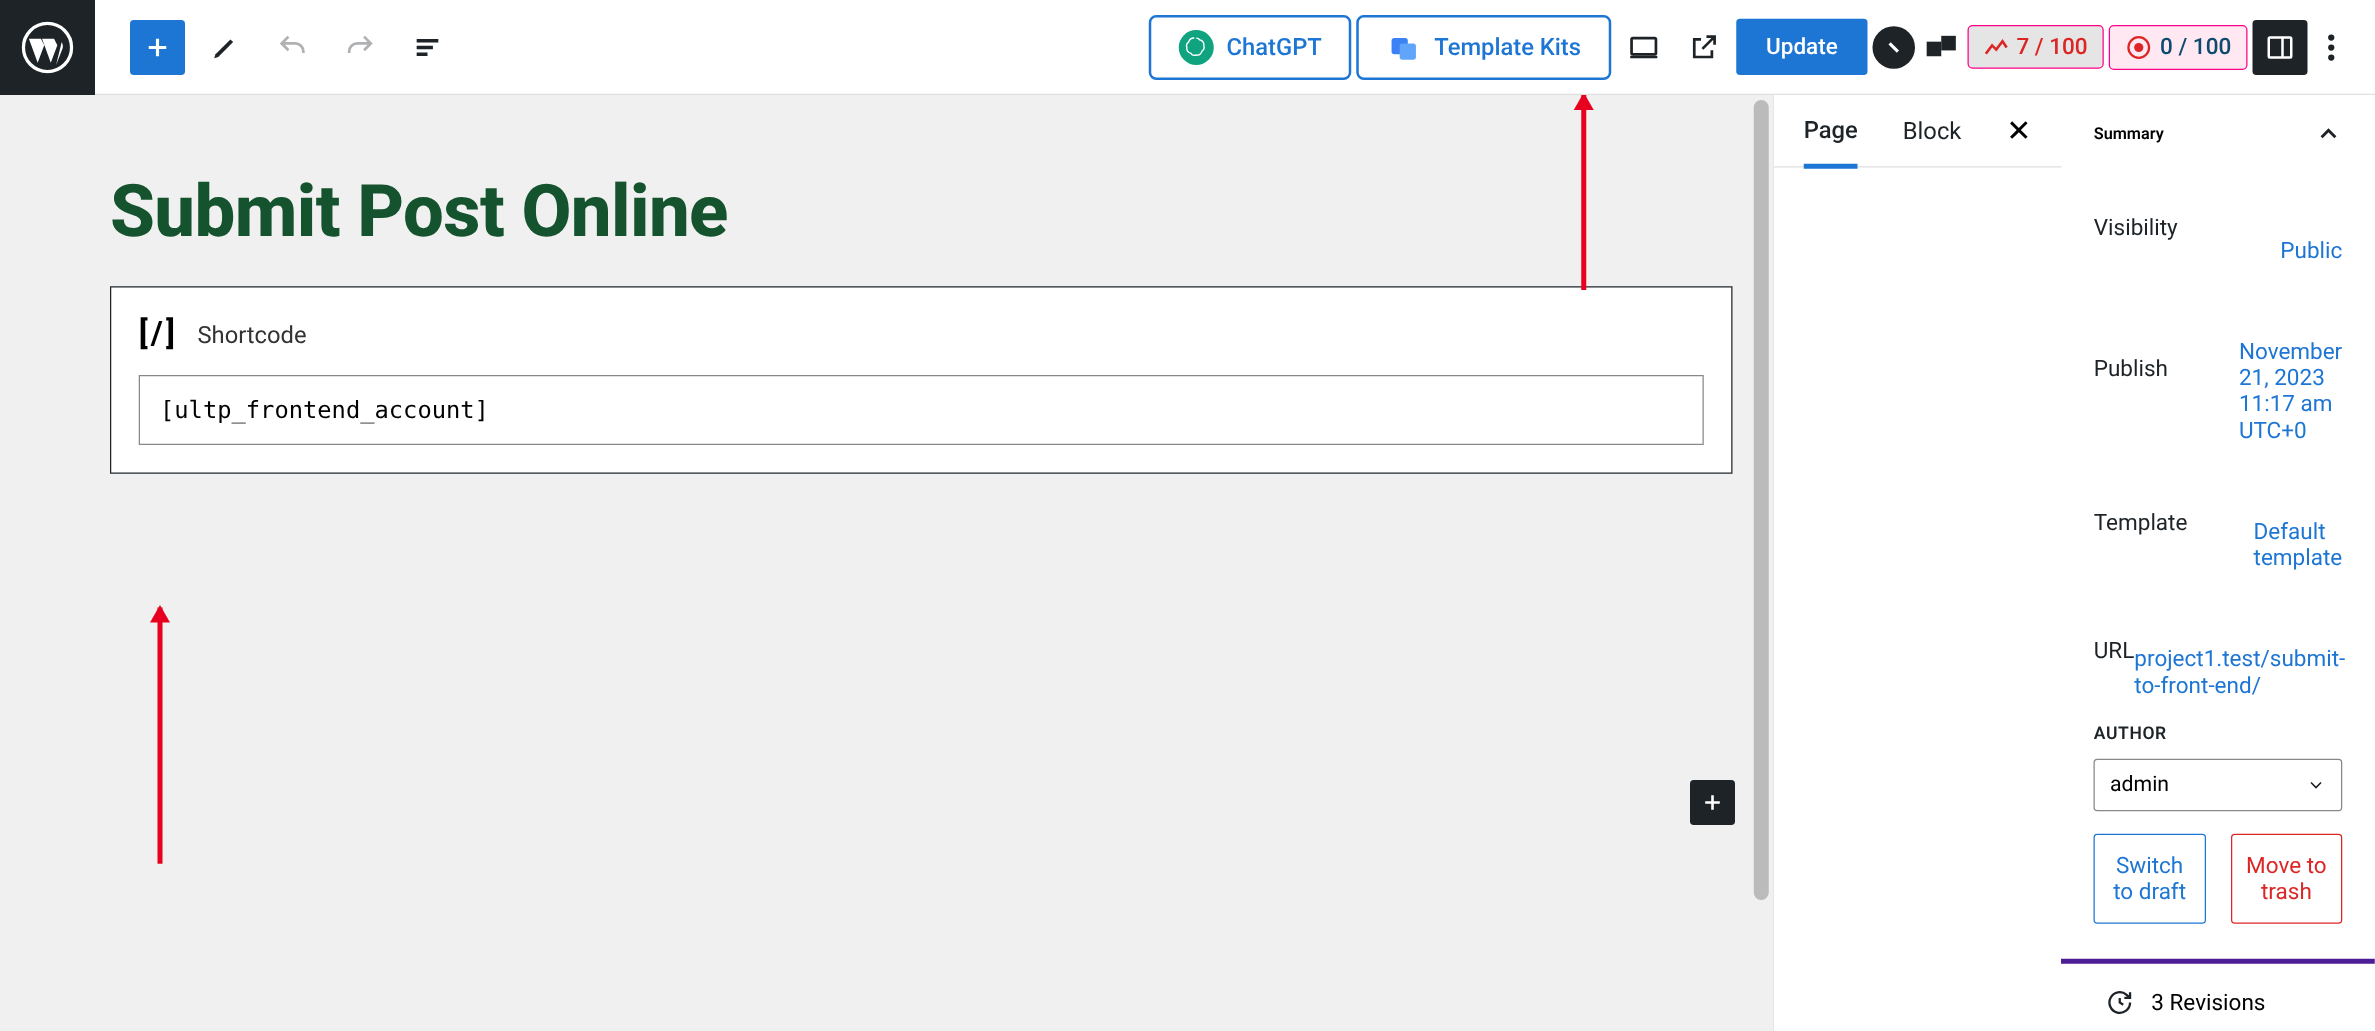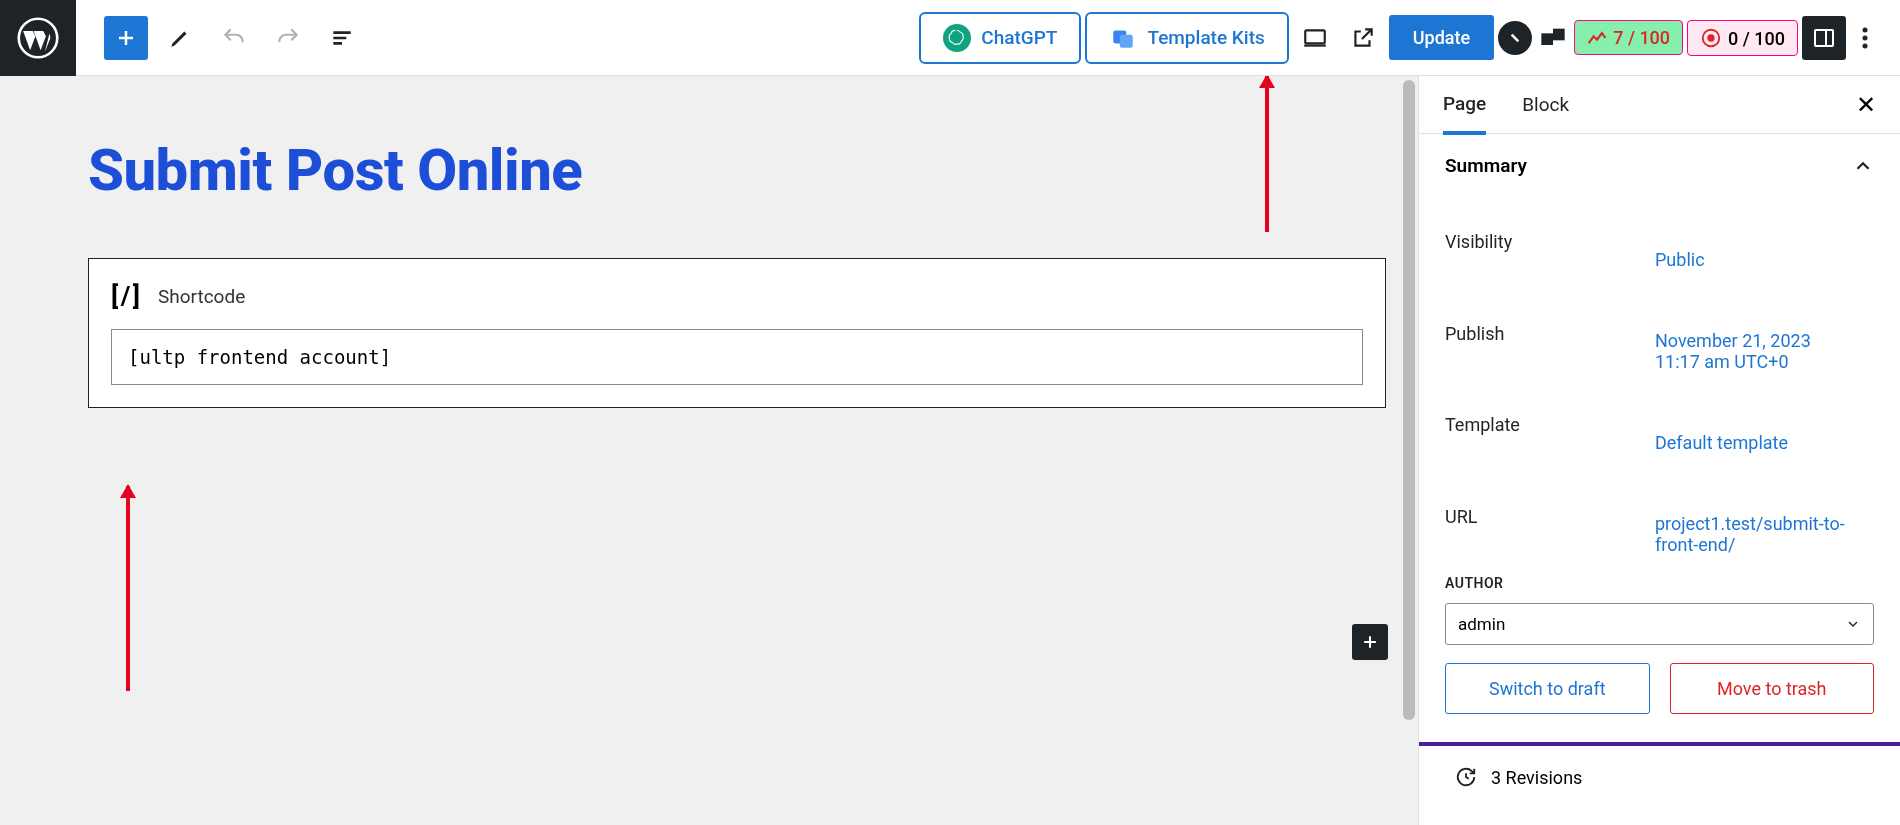--- a/index.html
+++ b/index.html
@@ -14,55 +14,55 @@
 .icon-btn { width: 44px; height: 44px; display: flex; align-items: center; justify-content: center; cursor: pointer; }
 .icon-btn svg { width: 26px; height: 26px; }
 .disabled svg { opacity: 0.35; }
 
 .toolbar-right { margin-left: auto; display: flex; align-items: center; gap: 4px; padding-right: 20px; }
 .pill-btn { display: flex; align-items: center; gap: 10px; padding: 10px 22px; border: 2px solid #1e76d4; border-radius: 6px; color: #1e76d4; font-size: 19px; font-weight: 500; cursor: pointer; }
 .chatgpt-icon { width: 28px; height: 28px; background: #10a37f; border-radius: 50%; display: flex; align-items: center; justify-content: center; }
 .tk-icon { width: 28px; height: 28px; display: flex; align-items: center; justify-content: center; }
 .update-btn { background: #1e76d4; color: #fff; padding: 12px 24px; border: none; font-size: 18px; font-weight: 500; border-radius: 3px; cursor: pointer; }
 .badge { display: flex; align-items: center; gap: 6px; padding: 6px 12px; border: 1px solid; border-radius: 4px; font-size: 18px; font-weight: 500; }
-.badge.red { border-color: #f08; background: #86efac; color: #dc2626; }
-.badge.pink { border-color: #f08; background: #ffe8f1; color: #000000; align-items: flex-end; }
+.badge.red { border-color: #f08; background: #e5e5e5; color: #dc2626; }
+.badge.pink { border-color: #f08; background: #ffe8f1; color: #0c4a6e; }
 .circle-icon { width: 34px; height: 34px; border-radius: 50%; background: #1d2327; display: flex; align-items: center; justify-content: center; }
 .square-icon { width: 34px; height: 34px; display: flex; align-items: center; justify-content: center; }
 .sidebar-toggle { width: 44px; height: 44px; background: #1d2327; display: flex; align-items: center; justify-content: center; border-radius: 3px; }
 .dots-btn { width: 30px; height: 44px; display: flex; align-items: center; justify-content: center; cursor: pointer; }
 
 
 .editor-wrap { display: flex; height: calc(825px - 76px); }
 .editor-main { flex: 1; background: #f0f0f1; padding: 60px 32px 0 88px; position: relative; overflow-y: auto; }
-.page-title { font-size: 58px; font-weight: 800; color: #1d4ed8; letter-spacing: -0.5px; margin-bottom: 54px; }
+.page-title { font-size: 58px; font-weight: 800; color: #14532d; letter-spacing: -0.5px; margin-bottom: 25px; }
 .shortcode-block { background: #fff; border: 1px solid #1d2327; padding: 22px; position: relative; }
 .shortcode-header { display: flex; align-items: center; gap: 20px; margin-bottom: 18px; }
 .shortcode-icon { font-size: 26px; font-weight: 700; letter-spacing: -2px; }
 .shortcode-label { font-size: 19px; color: #333; }
 .shortcode-input { width: 100%; border: 1px solid #888; padding: 16px; font-family: Menlo, Consolas, monospace; font-size: 19px; background: #fff; }
 .add-block-float { position: absolute; right: 30px; top: 548px; width: 36px; height: 36px; background: #1d2327; display: flex; align-items: center; justify-content: center; cursor: pointer; border-radius: 3px; }
 .scrollbar { position: absolute; right: 0; top: 0; width: 18px; height: 100%; background: #f0f0f0; }
 .scrollbar-thumb { width: 12px; margin-left: 3px; background: #bbb; border-radius: 6px; height: 640px; margin-top: 4px; }
 
 
 .arrow { position: absolute; pointer-events: none; }
 .arrow-vert { width: 4px; background: #e8001f; }
 .arrow-vert::before { content: ''; position: absolute; top: -10px; left: -6px; border: 8px solid transparent; border-bottom: 14px solid #e8001f; }
 
 
-.sidebar { width: 482px; background: #fff; border-left: 1px solid #e0e0e0; display: flex; flex-direction: column; }
+.sidebar { width: 482px; background: #fff; border-left: 1px solid #e0e0e0; display: flex; flex-direction: row; }
 .sidebar-tabs { display: flex; align-items: center; padding: 0 24px; position: relative; height: 58px; border-bottom: 1px solid #e0e0e0; }
 .tab { padding: 16px 0; margin-right: 36px; font-size: 19px; color: #1d2327; cursor: pointer; }
 .tab.active { font-weight: 500; border-bottom: 4px solid #1e76d4; margin-bottom: -1px; }
 .close-x { margin-left: auto; font-size: 24px; cursor: pointer; }
 
 .sidebar-body { flex: 1; overflow-y: auto; }
 .panel-header { display: flex; align-items: center; justify-content: space-between; padding: 20px 26px; cursor: pointer; }
-.panel-title { font-size: 19px; font-weight: 600; }
+.panel-title { font-size: 13px; font-weight: 600; }
 .panel-rows { padding: 4px 26px 24px; }
 .row { display: flex; padding: 12px 0; font-size: 18px; align-items: center; }
 .row-label { width: 210px; color: #1d2327; }
 .row-value { flex: 1; margin-top: 36px; }
 .row-value a { color: #1e76d4; text-decoration: none; }
 .author-label { font-size: 14px; font-weight: 600; letter-spacing: 0.5px; color: #1d2327; padding: 8px 0 12px; }
 .author-select { width: 100%; padding: 10px 12px; border: 1px solid #888; border-radius: 3px; font-size: 17px; background: #fff; display: flex; justify-content: space-between; align-items: center; cursor: pointer; text-align: right; }
 .btn-row { display: flex; gap: 20px; padding: 18px 0 4px; }
 .outline-btn { flex: 1; padding: 14px 10px; border: 1px solid; border-radius: 3px; background: #fff; font-size: 18px; cursor: pointer; }
 .outline-btn.blue { border-color: #1e76d4; color: #1e76d4; }

